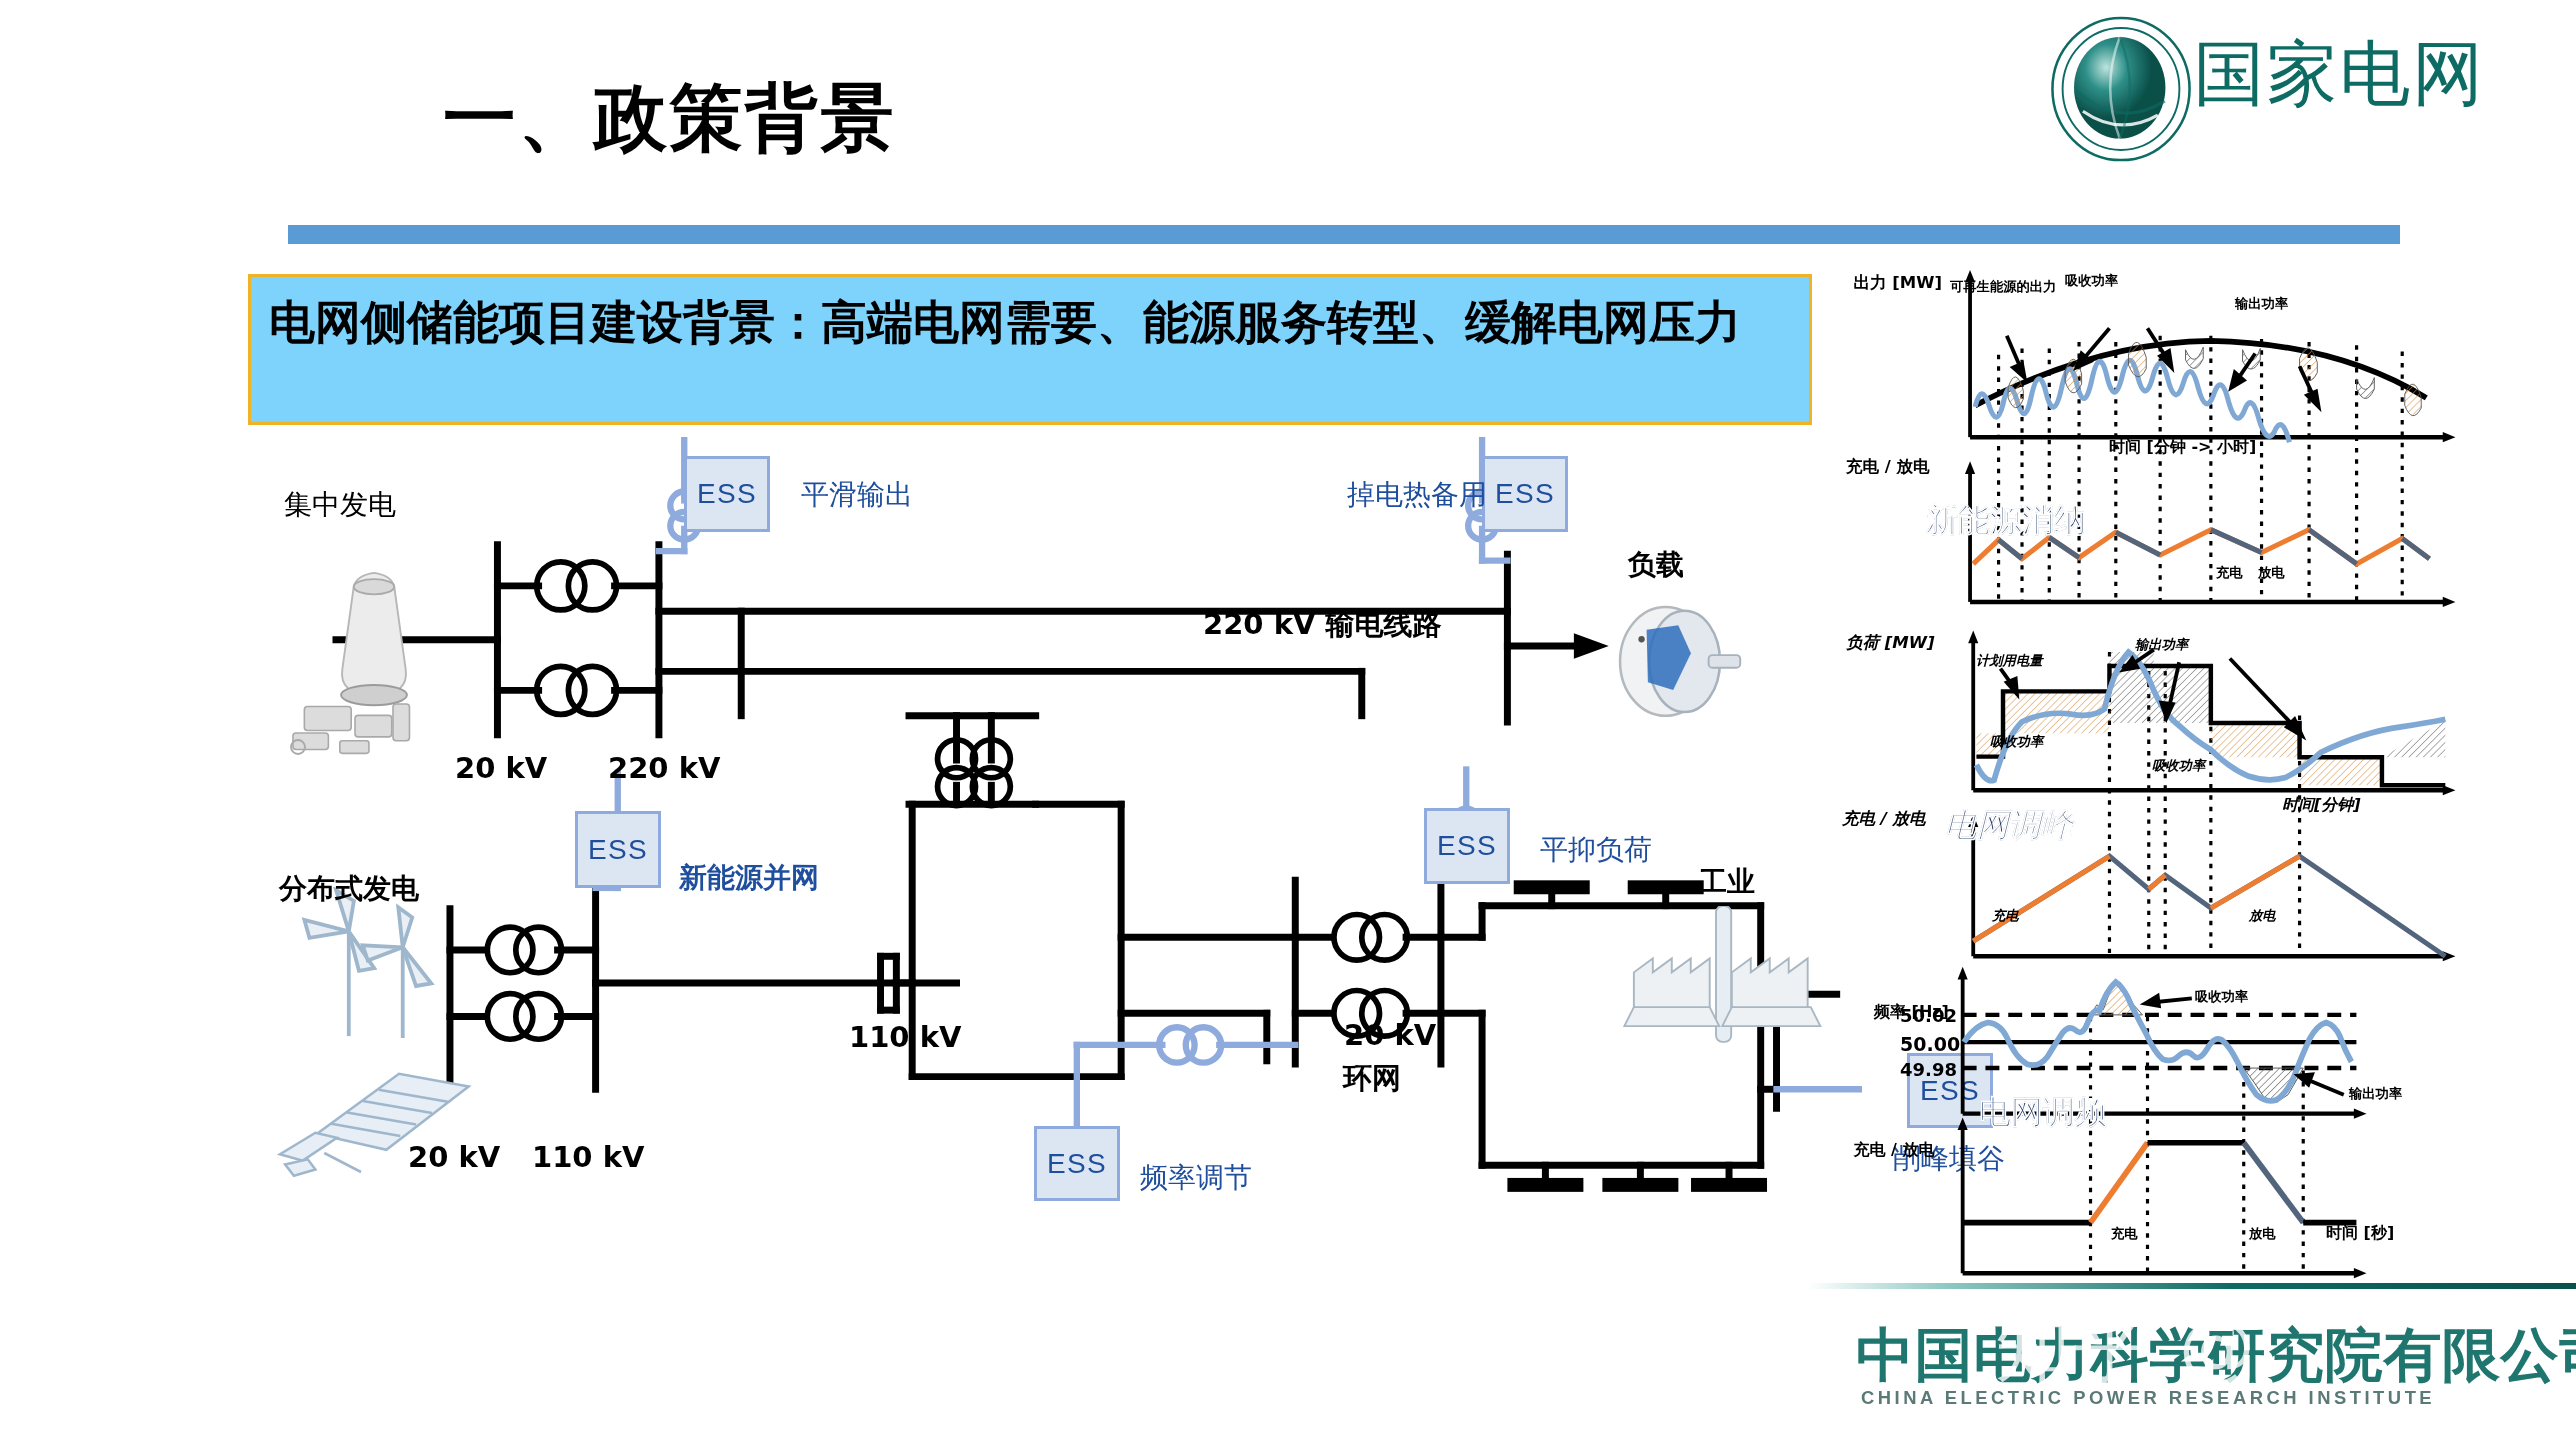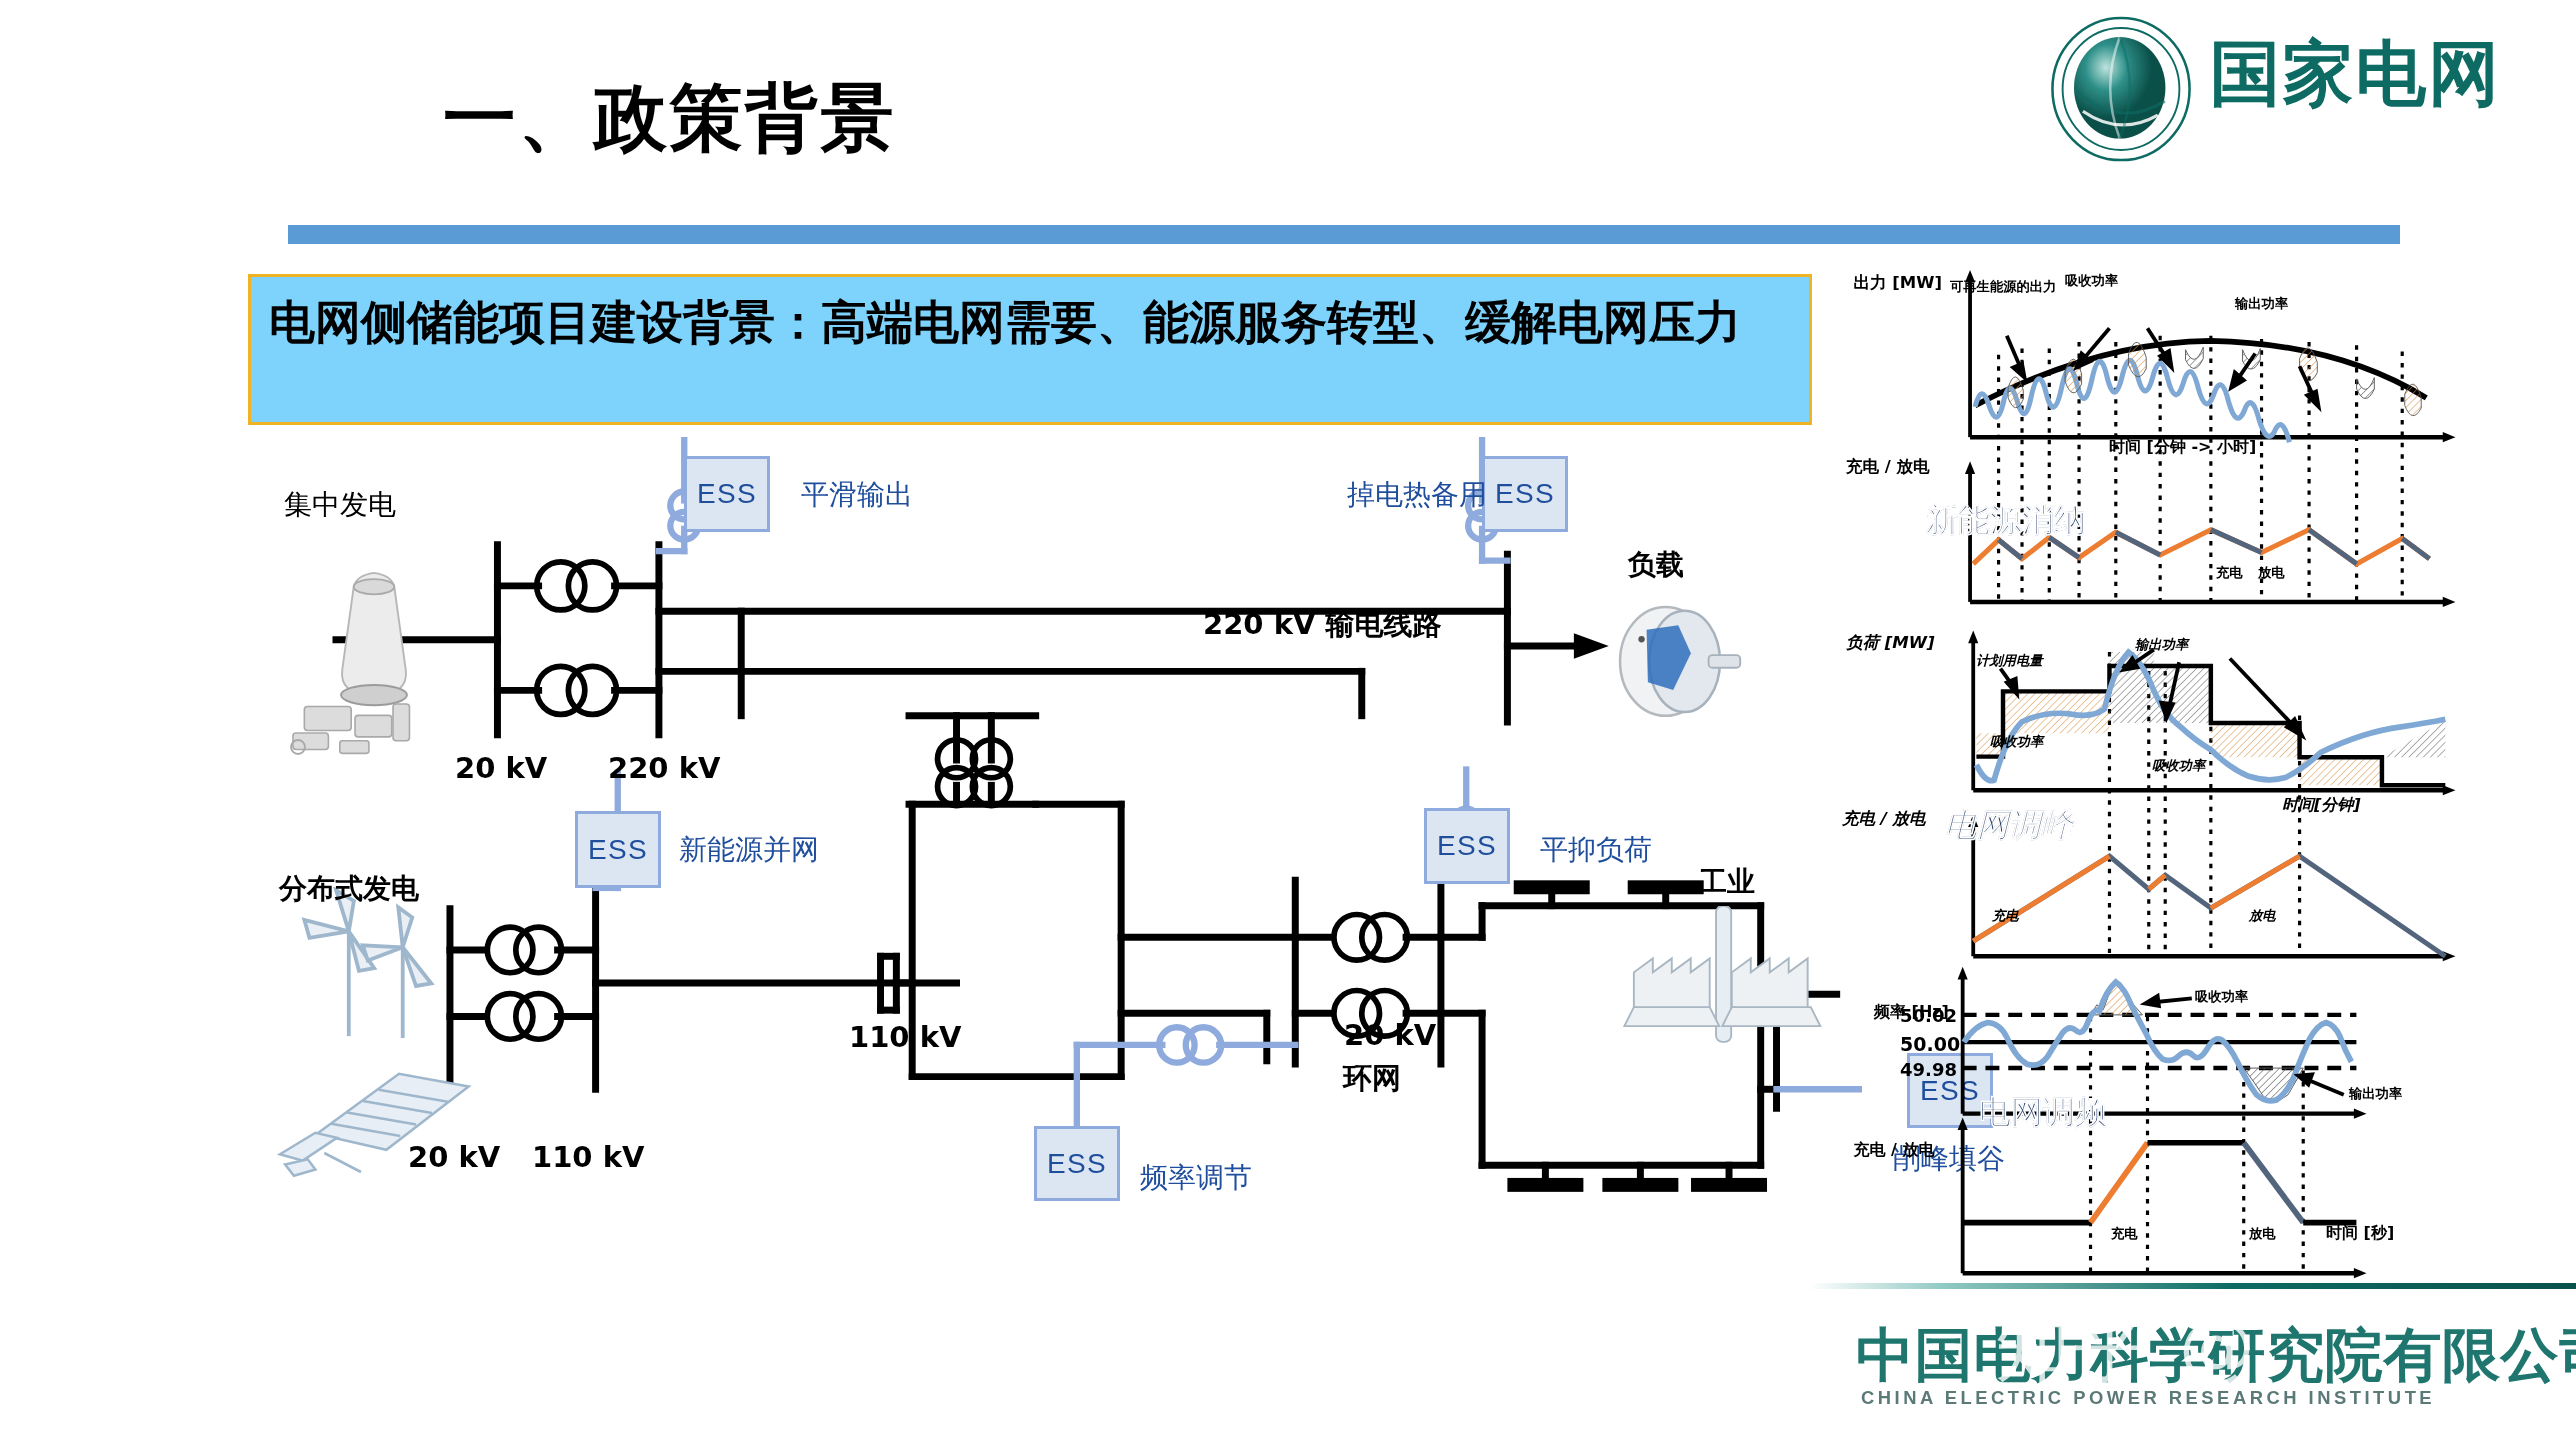--- a/index.html
+++ b/index.html
@@ -9,21 +9,21 @@
 
   
   #slide-title{left:443px;top:70px;font-size:73px;font-weight:bold;color:#000;letter-spacing:2.5px;
                white-space:nowrap;font-family:"DejaVu Sans","Liberation Sans",sans-serif;}
   #title-rule{left:288px;top:225px;width:2112px;height:19px;background:#5b9bd5;}
   #title-rule-shadow{left:288px;top:244px;width:703px;height:6.3px;background:#ffffff;}
 
   
   #logo-block{right:28.5px;top:12.7px;width:500px;height:155px;}
   #logo-mark{position:absolute;left:0;top:3.2px;width:146px;height:146px;}
-  #logo-cn{position:absolute;left:162px;top:14px;font-size:71px;font-weight:bold;color:#0d6b63;
+  #logo-cn{position:absolute;left:146px;top:14px;font-size:71px;font-weight:normal;color:#0d6b63;
            letter-spacing:1.9px;font-family:"DejaVu Sans","Liberation Sans",sans-serif;white-space:nowrap;}
   #logo-en{position:absolute;left:163px;top:94px;font-size:47px;font-weight:bold;color:#0d6b63;
            letter-spacing:3.2px;font-family:"Liberation Serif","DejaVu Serif",serif;white-space:nowrap;}
 
   
   #callout{left:248px;top:274px;width:1564px;height:151px;background:#7dd3fc;border:3.2px solid #f0b323;
            box-sizing:border-box;}
   #callout-text{position:absolute;left:18px;top:15px;width:1514px;font-size:46px;font-weight:bold;
                 color:#000;line-height:1.32;font-family:"DejaVu Sans","Liberation Sans",sans-serif;}
   .kv{font-size:29px;font-weight:bold;color:#000;
@@ -350,21 +350,21 @@
 <div class="abs kv" style="left:608px;top:751px;">220 kV</div>
 <div class="abs kv" style="left:408px;top:1140px;">20 kV</div>
 <div class="abs kv" style="left:532px;top:1140px;">110 kV</div>
 <div class="abs kv" style="left:849px;top:1020px;">110 kV</div>
 <div class="abs kv" style="left:1203px;top:605px;">220 kV 输电线路</div>
 <div class="abs kv" style="left:1344px;top:1018px;">20 kV</div>
 <div class="abs kv" style="left:1343px;top:1059px;">环网</div>
 
 <div class="abs cjkb" style="left:801px;top:476px;">平滑输出</div>
 <div class="abs cjkb" style="left:1347px;top:476px;">掉电热备用</div>
-<div class="abs cjkb" style="left:679px;top:831px;">新能源并网</div>
+<div class="abs cjkb" style="left:679px;top:859px;font-weight:bold;">新能源并网</div>
 <div class="abs cjkb" style="left:1540px;top:831px;">平抑负荷</div>
 <div class="abs cjkb" style="left:1140px;top:1159px;">频率调节</div>
 <div class="abs cjkb" style="left:1893px;top:1140px;">削峰填谷</div>
 
 <div class="chart" style="left:1856px;top:247px;width:640px;height:374px;">
   <svg viewBox="0 0 1010 590" style="width:640px;height:374px;">
 
     <line x1="180" y1="50" x2="180" y2="300" stroke="#000" stroke-width="6"></line>
     <polygon points="180,36 172,56 188,56" fill="#000"></polygon>
     <line x1="180" y1="300" x2="930" y2="300" stroke="#000" stroke-width="7"></line>

